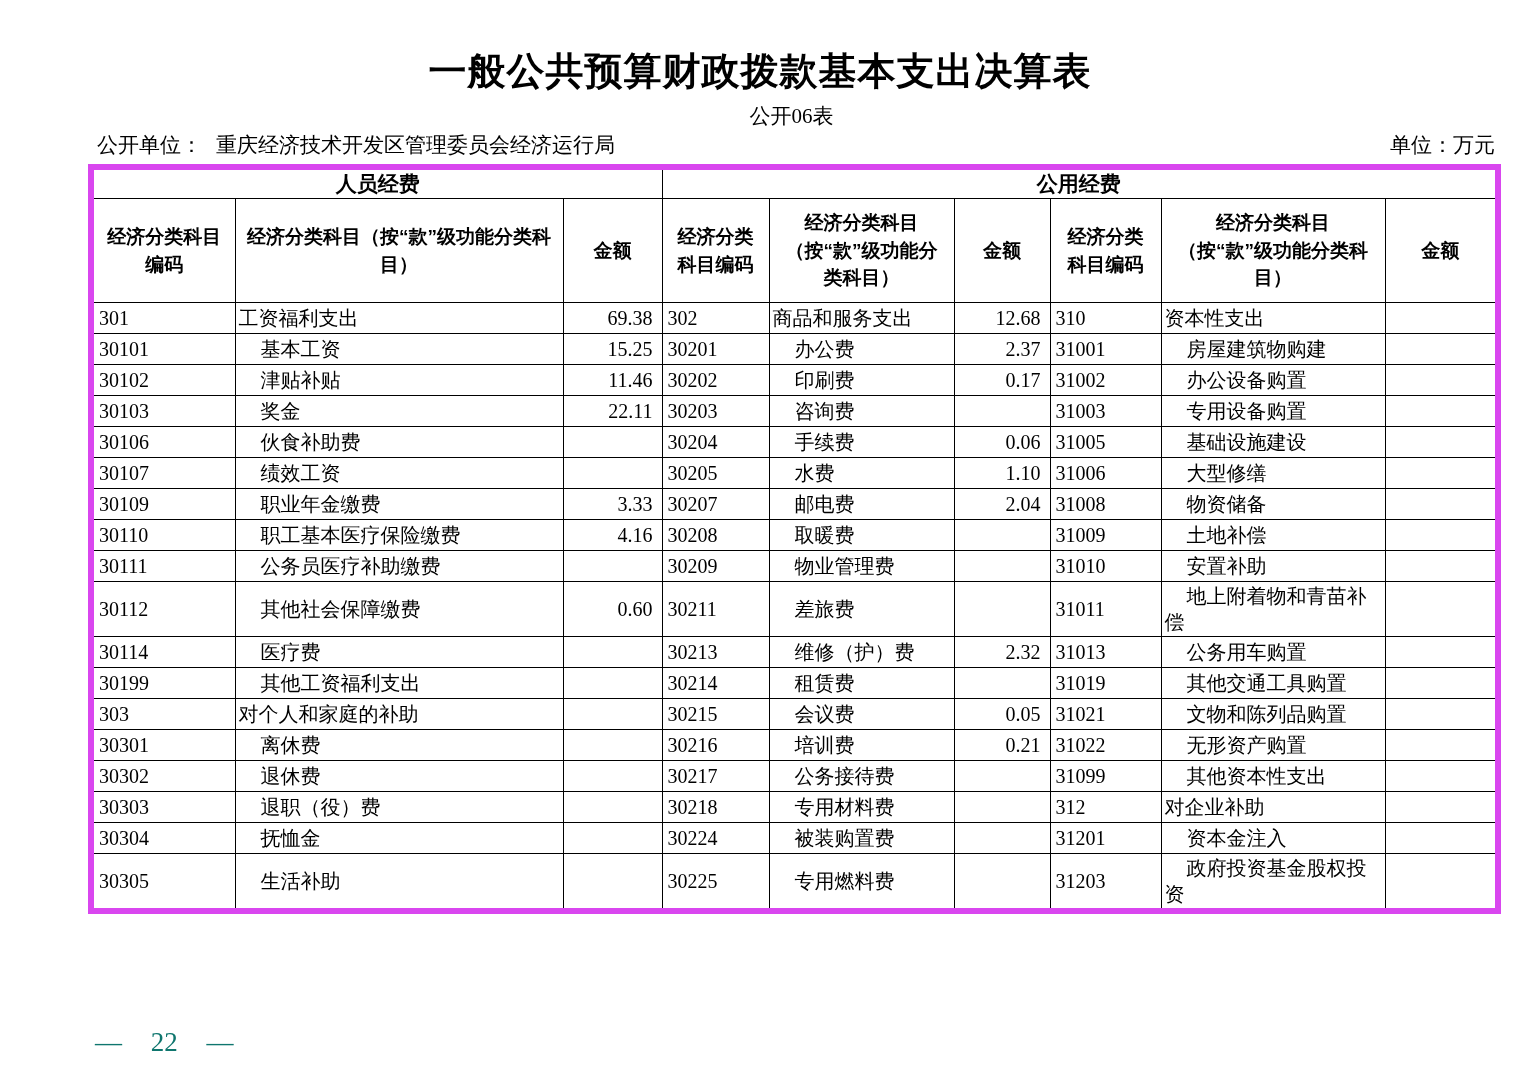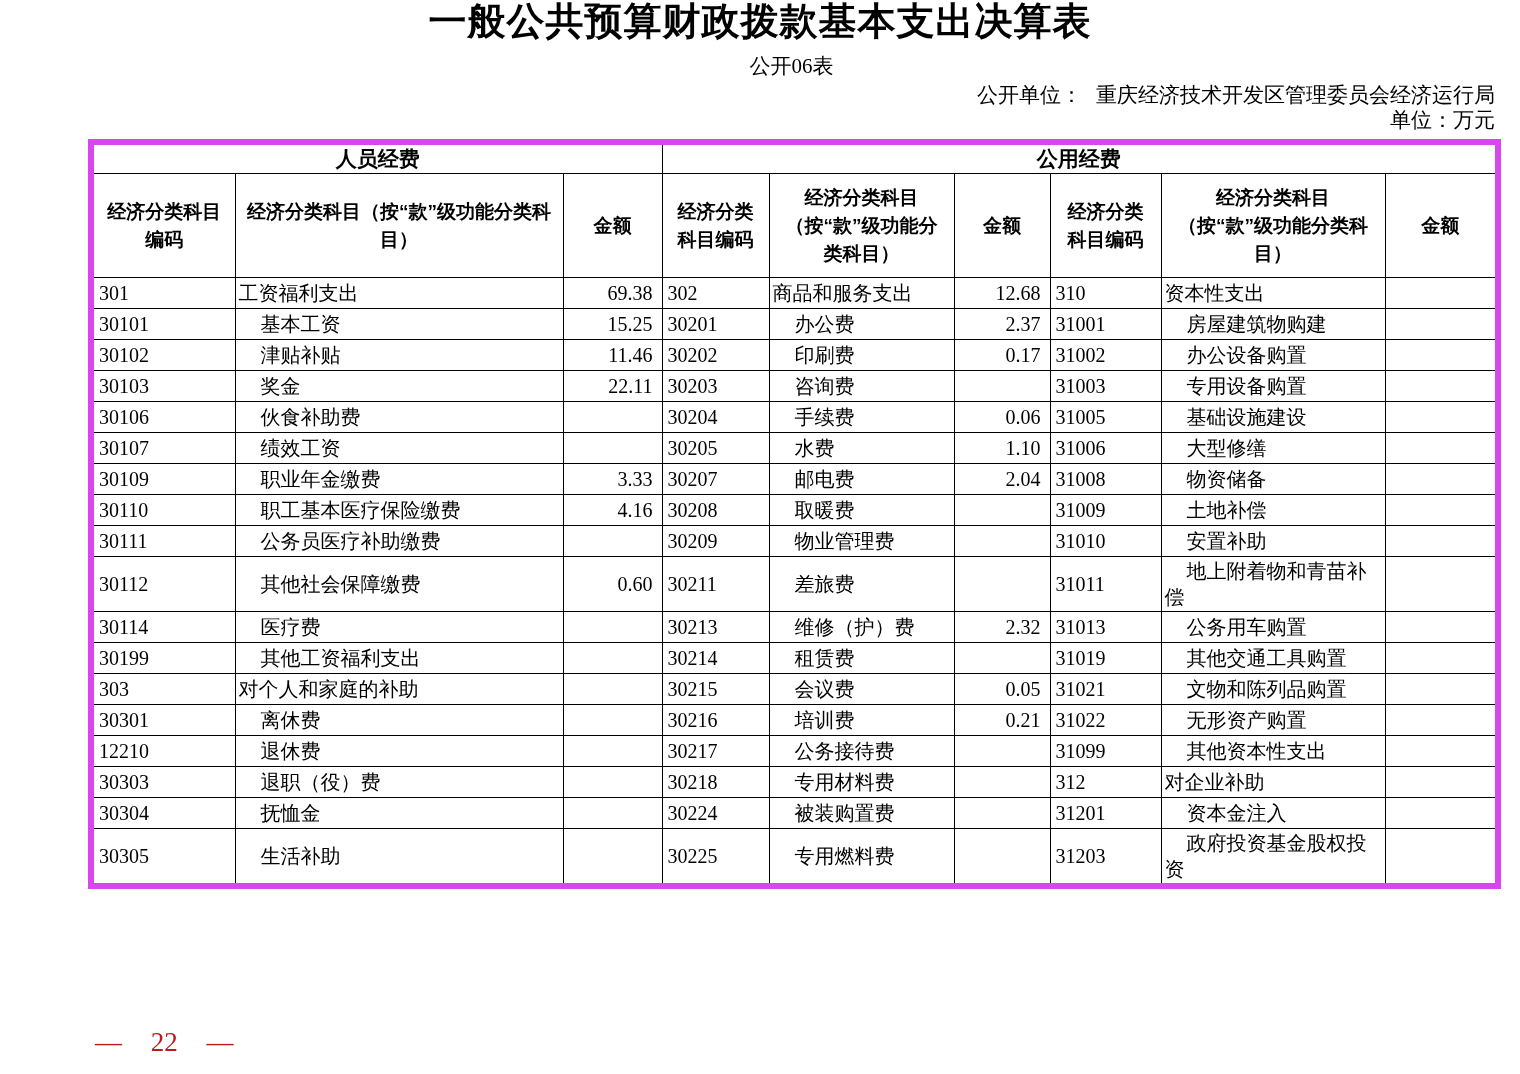--- a/index.html
+++ b/index.html
@@ -7,20 +7,21 @@
   .sheet {
     position: relative;
     width: 1520px;
     height: 1074px;
     background: #ffffff;
     font-family: "Liberation Serif", "DejaVu Serif", serif;
     color: #000000;
     overflow: hidden;
   }
   .title {
+    padding-top: 50px;
     text-align: center;
     font-family: "Liberation Sans", "DejaVu Sans", sans-serif;
     font-weight: bold;
     font-size: 38px;
     line-height: 1.15;
     letter-spacing: 1px;
   }
   .table-no {
     width: 1407px;
     margin: 10px 0 0 88px;
@@ -29,21 +30,20 @@
     line-height: 1.2;
   }
   .meta-row {
     width: 1407px;
     margin: 4px 0 0 88px;
     display: flex;
     justify-content: space-between;
     align-items: flex-end;
     font-size: 21px;
     line-height: 1.2;
-    flex-direction: column;
   }
   .unit-label { margin-left: 9px; margin-right: 14px; }
   .budget-table {
     margin: 6px 0 0 88px;
     width: 1407px;
     border-collapse: collapse;
     table-layout: fixed;
     border: 6px solid #d946ef;
   }
   .budget-table th, .budget-table td {
@@ -77,21 +77,21 @@
   .budget-table tbody tr.tall td { height: 62px; }
   td.code   { padding-left: 5px; }
   td.subject { padding: 1px 3px; }
   td.subject.indent { text-indent: 22px; }
   td.amount { text-align: right; padding-right: 9px; }
   .page-num {
     position: absolute;
     left: 95px;
     bottom: 16px;
     font-size: 27px;
-    color: #b91c1c;
+    color: #0f766e;
     word-spacing: 22px;
   }
 </style>
 </head>
 <body>
 
 <div class="sheet">
 
   <h1 class="title">一般公共预算财政拨款基本支出决算表</h1>
 
@@ -282,21 +282,21 @@
     <td class="subject indent">离休费</td>
     <td class="amount"></td>
     <td class="code">30216</td>
     <td class="subject indent">培训费</td>
     <td class="amount">0.21</td>
     <td class="code">31022</td>
     <td class="subject indent">无形资产购置</td>
     <td class="amount"></td>
   </tr>
         <tr>
-    <td class="code">12210</td>
+    <td class="code">30302</td>
     <td class="subject indent">退休费</td>
     <td class="amount"></td>
     <td class="code">30217</td>
     <td class="subject indent">公务接待费</td>
     <td class="amount"></td>
     <td class="code">31099</td>
     <td class="subject indent">其他资本性支出</td>
     <td class="amount"></td>
   </tr>
         <tr>

